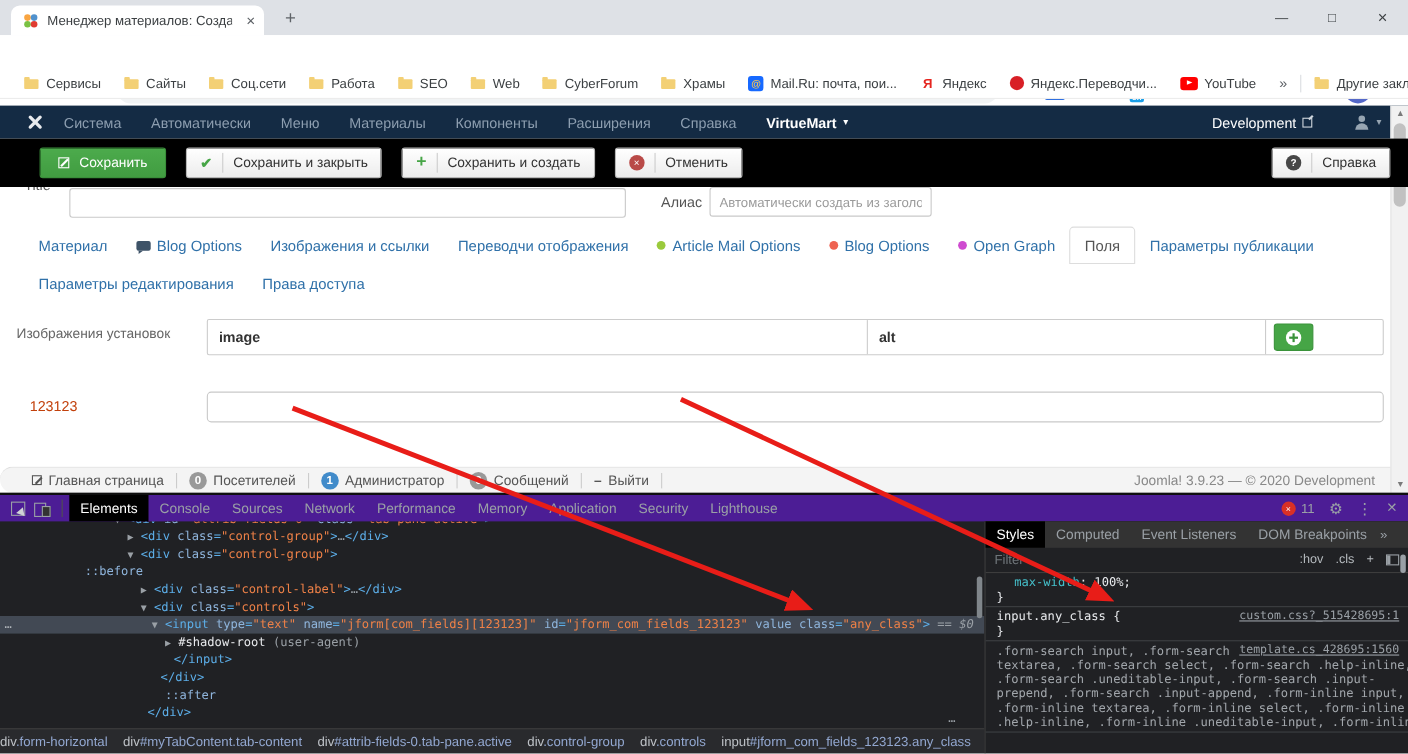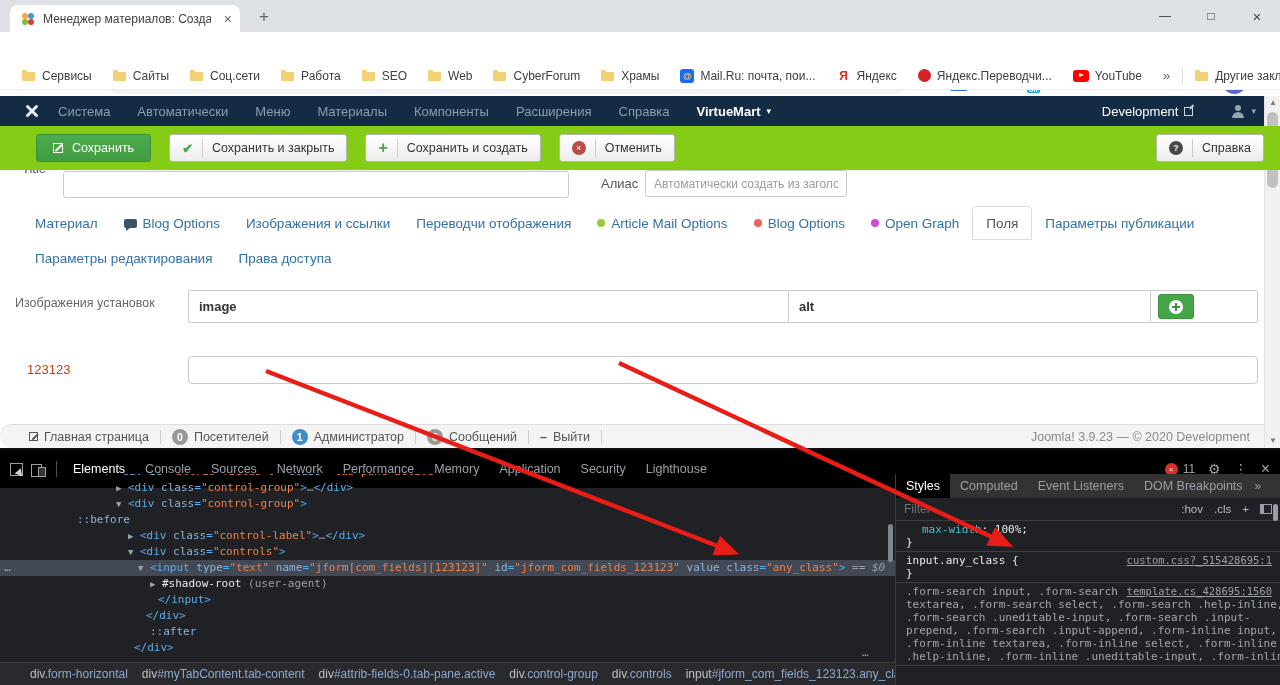--- a/index.html
+++ b/index.html
@@ -65,21 +65,21 @@
   .jnav-right { margin-left:auto; display:flex; align-items:center; padding-right:24px; }
   .jdev { color:#fff; font-size:13px; }
   .ext-ico { width:9px; height:9px; border:1px solid #cfd6dd; margin-left:6px; position:relative; }
   .ext-ico::after { content:""; position:absolute; right:-2px; top:-2px; width:5px; height:1.5px; background:#cfd6dd; transform:rotate(-45deg); }
   .person { width:14px; height:13px; position:relative; margin-left:38px; }
   .person::before { content:""; position:absolute; left:4px; top:0; width:6px; height:6px; border-radius:50%; background:#97a5b2; }
   .person::after { content:""; position:absolute; left:1px; bottom:0; width:12px; height:6px; border-radius:6px 6px 0 0; background:#97a5b2; }
   .jcaret { color:#97a5b2; font-size:9px; margin-left:6px; }
 
   
-  .jtoolbar { position:absolute; left:0; top:126px; width:1280px; height:44px; background:#84cc16; z-index:3; }
+  .jtoolbar { position:absolute; left:0; top:126px; width:1280px; height:44px; background:#000000; z-index:3; }
   .jbtns { position:absolute; left:36px; top:8px; display:flex; gap:18px; }
   .jbtn { height:28px; display:flex; align-items:center; border-radius:3px; font-size:12.5px; }
   .jbtn.green { background:linear-gradient(#4cab4c,#419c41); border:1px solid #3a8f3a; color:#fff; padding:0 16px; }
   .jbtn.plain { background:linear-gradient(#ffffff,#ececec); border:1px solid #b6b6b6; color:#333; padding:0 12px; }
   .jbtn .bico { margin-right:9px; display:flex; align-items:center; }
   .jbtn.plain .bico { padding-right:9px; border-right:1px solid #ccc; height:18px; }
   .edit-sq { width:10px; height:10px; border:1.5px solid #fff; position:relative; }
   .edit-sq::after { content:""; position:absolute; left:0; top:3px; width:9px; height:1.5px; background:#fff; transform:rotate(-45deg); }
   .bcheck { color:#46a546; font-weight:bold; font-size:13px; }
   .bplus { color:#46a546; font-weight:bold; font-size:16px; line-height:12px; }
@@ -120,21 +120,21 @@
   .dashico { color:#555; font-weight:bold; margin-right:6px; }
   .jcopy { margin-left:auto; padding-right:30px; color:#888; }
 
   
   .pscroll { position:absolute; left:1264px; top:96px; width:16px; height:352px; background:#f1f1f1; border-left:1px solid #e3e3e3; }
   .pscroll .arr { position:absolute; left:0; width:16px; height:14px; color:#7a7a7a; font-size:8px; text-align:center; line-height:14px; }
   .pscroll .thumb { position:absolute; left:2px; top:16px; width:11px; height:76px; background:#c1c1c1; border-radius:6px; }
 
   
   .devtools { position:absolute; left:0; top:448px; width:1280px; height:237px; background:#202124; border-top:2px solid #0f0f0f; }
-  .dt-tabbar { position:absolute; left:0; top:0; width:1280px; height:38px; background:#000000; display:flex; align-items:center;justify-content:flex-end; }
+  .dt-tabbar { position:absolute; left:0; top:0; width:1280px; height:24px; background:#4c1d95; display:flex; align-items:center;justify-content:flex-end; }
   .dt-icon { margin-left:10px; position:relative; width:15px; height:15px; }
   .insp { border:1.5px solid #9aa0a6; width:13px; height:13px; }
   .insp::after { content:""; position:absolute; right:-2px; bottom:-2px; border-top:7px solid #d0d3d6; border-left:4px solid transparent; border-right:4px solid transparent; transform:rotate(-40deg); }
   .devic::before { content:""; position:absolute; left:0; top:2px; width:9px; height:11px; border:1.5px solid #9aa0a6; }
   .devic::after { content:""; position:absolute; right:0; top:5px; width:6px; height:8px; border:1.5px solid #9aa0a6; background:#333; }
   .dt-sep { width:1px; height:16px; background:#505050; margin:0 6px 0 10px; }
   .dtab { font-size:12.5px; color:#9aa0a6; padding:0 10px; height:24px; display:flex; align-items:center; white-space:nowrap; }
   .dtab.active { background:#000; color:#fff; }
   .dt-right { margin-left:auto; display:flex; align-items:center; padding-right:10px; gap:13px; }
   .errbadge { display:flex; align-items:center; gap:5px; }
@@ -152,21 +152,21 @@
   .st { color:#5caee8; }
   .sn { color:#8fb5dc; }
   .sv { color:#ee8147; }
   .sg { color:#9aa0a6; }
   .sp { color:#8fb5dc; }
   .ss { color:#e8eaed; }
   .sd { color:#9aa0a6; font-style:italic; }
   .tree-ell { position:absolute; left:862px; top:172px; color:#9aa0a6; }
   .escroll { position:absolute; left:888px; top:74px; width:5px; height:38px; background:#80868b; border-radius:3px; }
 
-  .dt-crumbs { position:absolute; left:0; top:212px; width:895px; height:23px; background:#292a2d; border-top:1px solid #3d3d3d; display:flex; align-items:center; padding-left:30px; gap:14px; font-size:12px; white-space:nowrap; overflow:hidden; }
+  .dt-crumbs { position:absolute; left:0; top:212px; width:895px; height:23px; background:#292a2d; border-top:1px solid #3d3d3d; display:flex; align-items:center; gap:14px; font-size:12px; white-space:nowrap; overflow:hidden; }
   .crumb .ctag { color:#bdc1c6; }
   .crumb .csuf { color:#92a7d0; }
 
   .dt-styles { position:absolute; left:895px; top:24px; width:385px; height:211px; border-left:1px solid #3d3d3d; background:#202124; }
   .ds-tabs { height:24px; background:#333; display:flex; align-items:center; }
   .ds-over { color:#9aa0a6; font-size:12px; margin-left:2px; }
   .ds-filter { height:23px; border-bottom:1px solid #3d3d3d; display:flex; align-items:center; padding:0 8px; }
   .ds-filter input { background:transparent; border:none; outline:none; color:#ccc; font-size:12px; width:130px; font-family:"Liberation Sans",sans-serif; }
   .ds-filter input::placeholder { color:#6f7579; }
   .ds-fr { margin-left:auto; display:flex; align-items:center; gap:11px; color:#b6bbbf; font-size:11.5px; }

